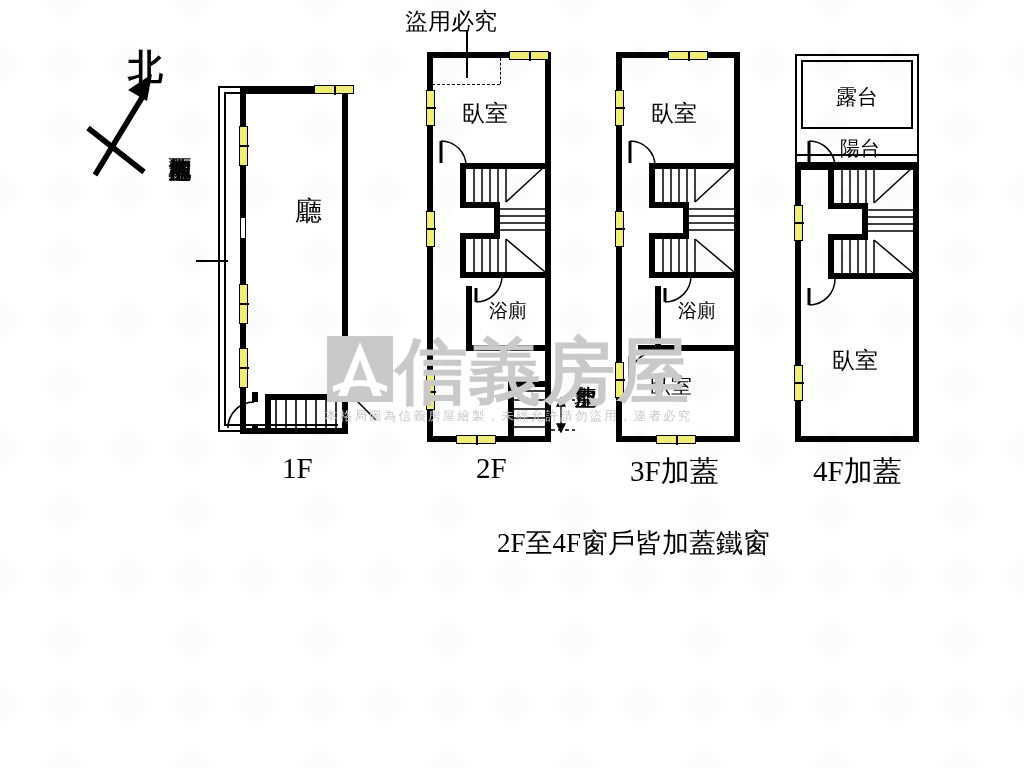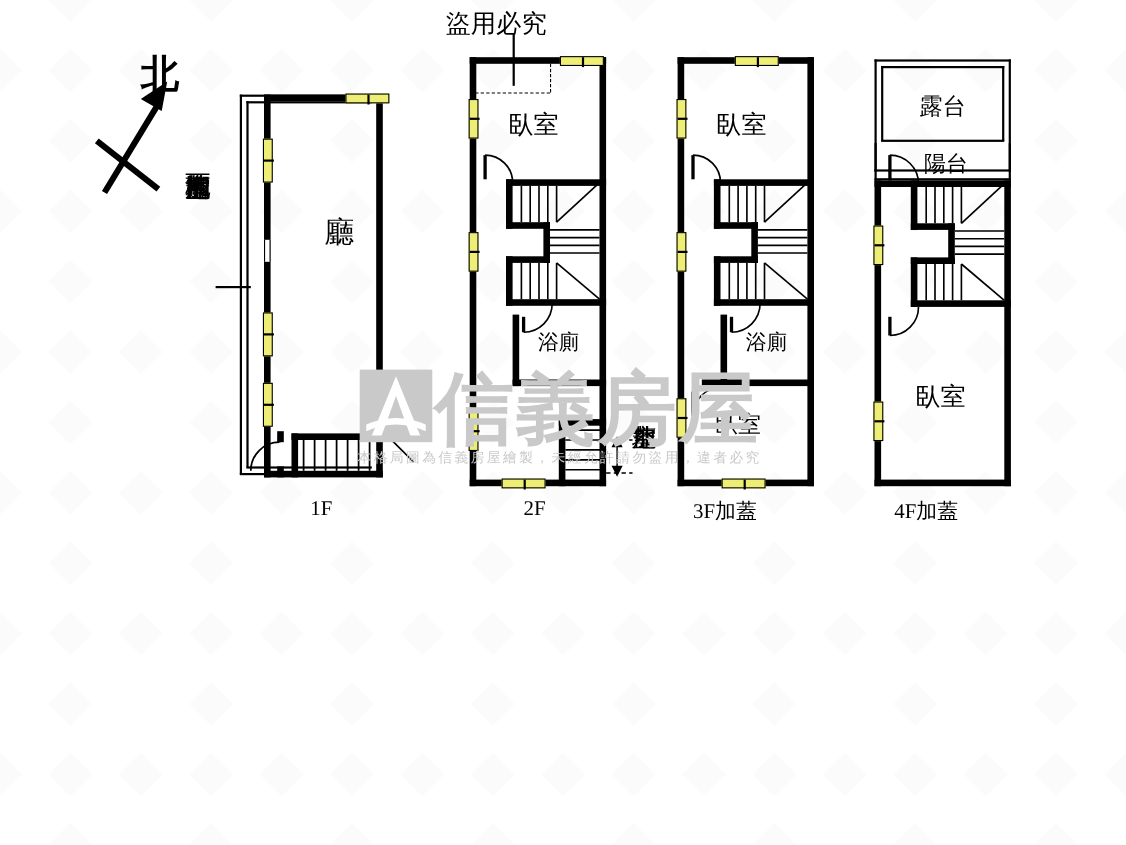--- a/index.html
+++ b/index.html
@@ -46,21 +46,21 @@
     position:absolute;background:#eeee77;
     border:1.6px solid #000;box-sizing:border-box;
   }
   .win .mul{position:absolute;background:#000;}
   .room-label{
     position:absolute;color:#000;white-space:nowrap;
     font-family:"Liberation Serif","DejaVu Serif",serif;
   }
   .floor-label{
     position:absolute;color:#000;white-space:nowrap;
-    font-size:19px;font-family:"Liberation Serif","DejaVu Serif",serif;
+    font-size:29px;font-family:"Liberation Serif","DejaVu Serif",serif;
   }
   .vtext{
     position:absolute;color:#000;
     writing-mode:vertical-rl;text-orientation:upright;
     font-family:"Liberation Serif","DejaVu Serif",serif;
     line-height:1.02;letter-spacing:0px;
   }
   .dash-h{position:absolute;border-top:1.6px dashed #000;}
   .dash-v{position:absolute;border-left:1.6px dashed #000;}
   svg.ov{position:absolute;left:0;top:0;overflow:visible;}
@@ -411,14 +411,15 @@
   <div class="wm-wrap">
     <svg class="wm-logo" viewBox="0 0 70 72">
       <rect x="2" y="2" width="66" height="66" fill="#c9c9c9"></rect>
       <path d="M35 8 L57 62 L48 62 L35 26 L22 62 L13 62 Z" fill="#ffffff"></path>
       <path d="M8 52 Q35 40 62 52 L62 58 Q35 46 8 58 Z" fill="#ffffff"></path>
     </svg>
     <div class="wm-text">信義房屋</div>
     <div class="wm-small">本格局圖為信義房屋繪製，未經允許請勿盜用，違者必究</div>
   </div>
 
+  <div id="ironwin">2F至4F窗戶皆加蓋鐵窗</div>
 
 </div>
 
 </body></html>

